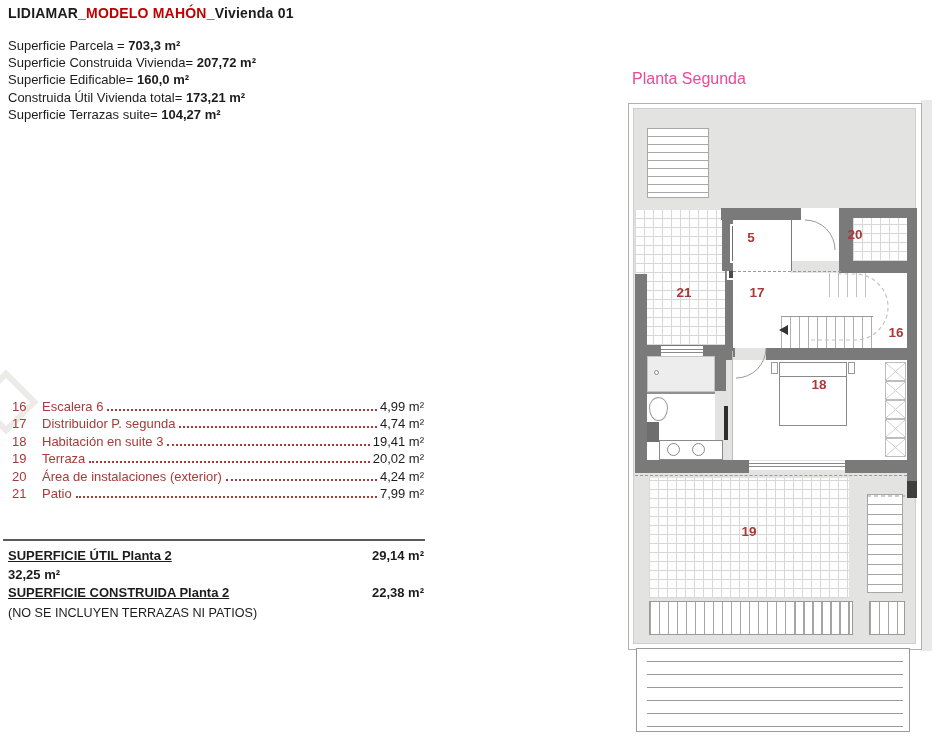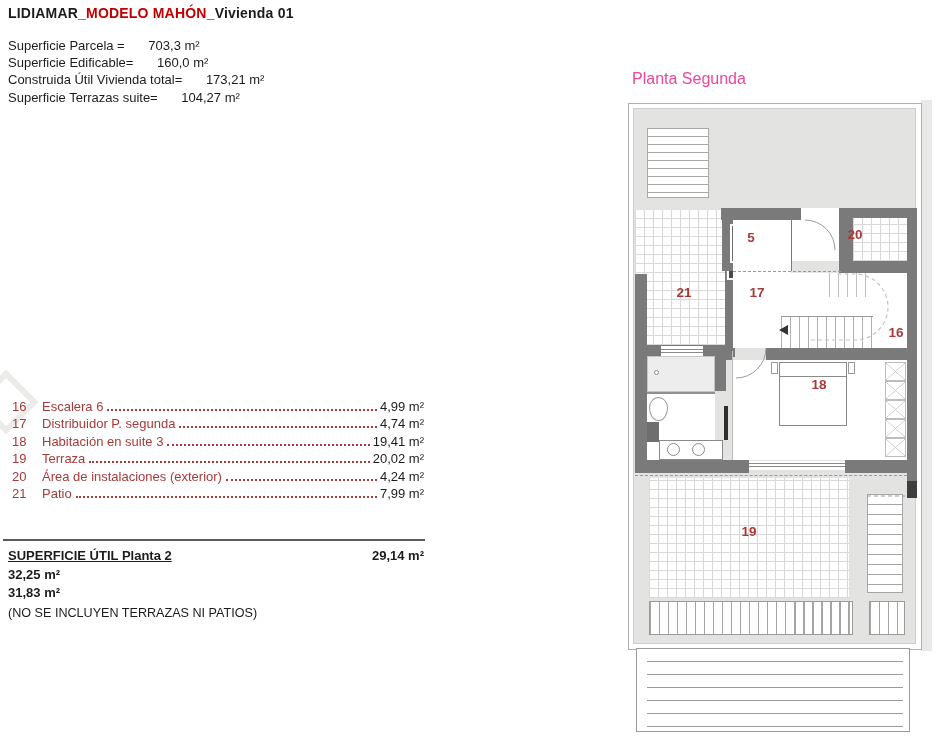--- a/index.html
+++ b/index.html
@@ -6,21 +6,21 @@
   body{
     width:946px;height:739px;position:relative;overflow:hidden;
     background:#ffffff;font-family:"Liberation Sans", sans-serif;color:#1c1c1c;
   }
   .abs{position:absolute;}
 
   
   .doc-title{left:8px;top:5px;font-size:14px;font-weight:bold;letter-spacing:.2px;white-space:nowrap;}
   .doc-title .red{color:#c00000;}
   .top-summary{left:8px;top:37px;font-size:13px;line-height:17.2px;white-space:nowrap;}
-  .top-summary b{font-weight:normal;margin-left:20px;}
+  .top-summary b{font-weight:bold;}
   .watermark{left:-17px;top:379px;width:34px;height:34px;border:6px solid #ebebe8;transform:rotate(45deg);}
   .room-list{left:8px;top:398px;width:416px;font-size:13px;line-height:17.4px;color:#a83a3a;}
   .room-row{display:flex;align-items:baseline;}
   .room-row .num{width:30px;flex:0 0 30px;padding-left:4px;}
   .room-row .nm{flex:0 0 auto;}
   .room-row .leader{flex:1 1 auto;border-bottom:2px dotted #a83a3a;margin:0 3px 3px 4px;height:1px;}
   .room-row .val{flex:0 0 auto;color:#1c1c1c;text-align:center;}
   .divider{left:3px;top:539px;width:422px;height:2px;background:#5a5a5a;}
   .bottom-summary{left:8px;top:547px;width:416px;font-size:13px;line-height:18.6px;font-weight:bold;}
   .bs-row{display:flex;}
@@ -121,20 +121,21 @@
 </style>
 </head>
 <body>
 
 <div class="abs doc-title">
   <span>LIDIAMAR_</span><span class="red">MODELO MAHÓN</span><span>_Vivienda 01</span>
 </div>
 
 <div class="abs top-summary">
   <div><span>Superficie Parcela = </span><b>703,3 m²</b></div>
+  <div><span>Superficie Construida Vivienda= </span><b>207,72 m²</b></div>
   <div><span>Superficie Edificable= </span><b>160,0 m²</b></div>
   <div><span>Construida Útil Vivienda total= </span><b>173,21 m²</b></div>
   <div><span>Superficie Terrazas suite= </span><b>104,27 m²</b></div>
 </div>
 
 <div class="abs watermark"></div>
 
 <div class="abs room-list">
   <div class="room-row">
     <span class="num">16</span>
@@ -178,21 +179,22 @@
 
 <div class="abs bottom-summary">
   <div class="bs-row">
       <span class="lbl">SUPERFICIE ÚTIL Planta 2</span>
       <span class="val">29,14 m²</span>
     </div>
   <div class="bs-row">
       <span class="val">32,25 m²</span>
     </div>
   <div class="bs-row">
-      <span class="val">31,83 m²</span>
+      <span class="lbl">SUPERFICIE CONSTRUIDA Planta 2</span>
+      <span class="val">22,38 m²</span>
     </div>
   <div class="bs-note">(NO SE INCLUYEN TERRAZAS NI PATIOS)</div>
 </div>
 
 <div class="abs plan-title">Planta Segunda</div>
 <div class="abs plan-shadow"></div>
 
 <div class="abs plan">
   <div class="roof"></div>
   <div class="louver"></div>

